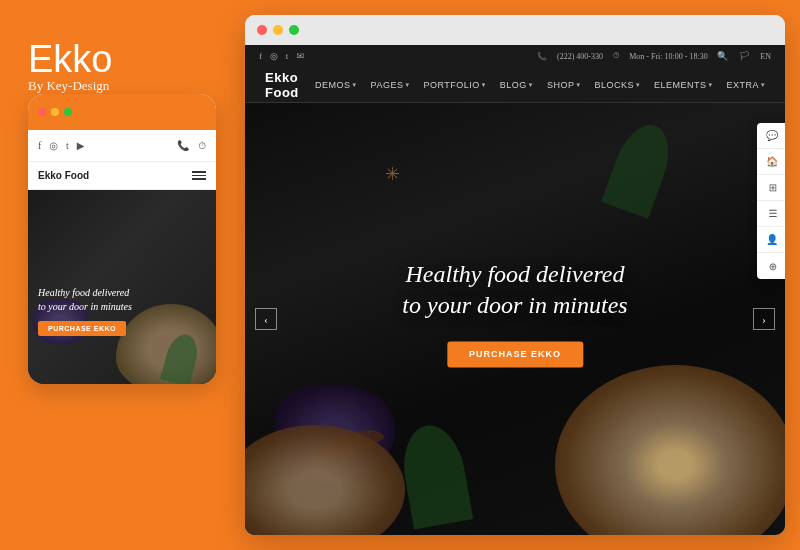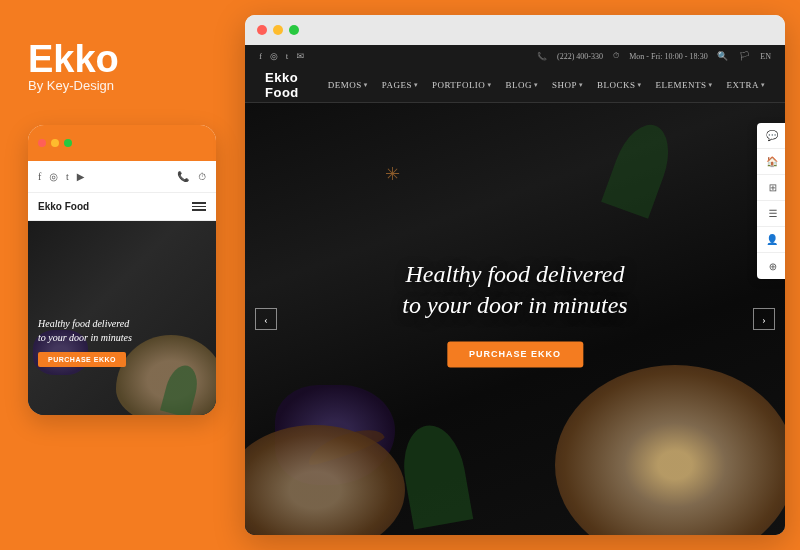--- a/index.html
+++ b/index.html
@@ -18,38 +18,37 @@
       width: 240px;
       height: 550px;
       background: #f47c20;
       display: flex;
       flex-direction: column;
       padding: 40px 28px;
       flex-shrink: 0;
     }
     .brand-title {
       font-size: 38px;
-      font-weight: 700;
+      font-weight: 400;
       color: #fff;
       line-height: 1;
       font-family: Arial, sans-serif;
     }
     .brand-subtitle {
       font-size: 22px;
       font-weight: 400;
       color: #fff;
       font-family: Arial, sans-serif;
       margin-bottom: 8px;
     }
     .brand-by {
       font-size: 13px;
       color: #fff;
-      font-family: Liberation Sans, sans-serif;
+      font-family: Liberation Serif, serif;
       opacity: 0.9;
-      margin-bottom: 32px;
     }
 
     
     .mobile-mockup {
       background: #fff;
       border-radius: 16px;
       width: 188px;
       height: 290px;
       overflow: hidden;
       box-shadow: 0 8px 24px rgba(0,0,0,0.18);
@@ -265,21 +264,21 @@
       font-family: Arial, sans-serif;
       letter-spacing: 0.5px;
     }
     .site-nav-links {
       display: flex;
       gap: 14px;
     }
     .nav-link {
       font-size: 9px;
       color: #ccc;
-      font-family: Liberation Serif, serif;
+      font-family: Liberation Sans, sans-serif;
       text-transform: uppercase;
       letter-spacing: 0.5px;
       display: flex;
       align-items: center;
       gap: 2px;
     }
     .nav-arrow {
       font-size: 7px;
       color: #aaa;
     }

